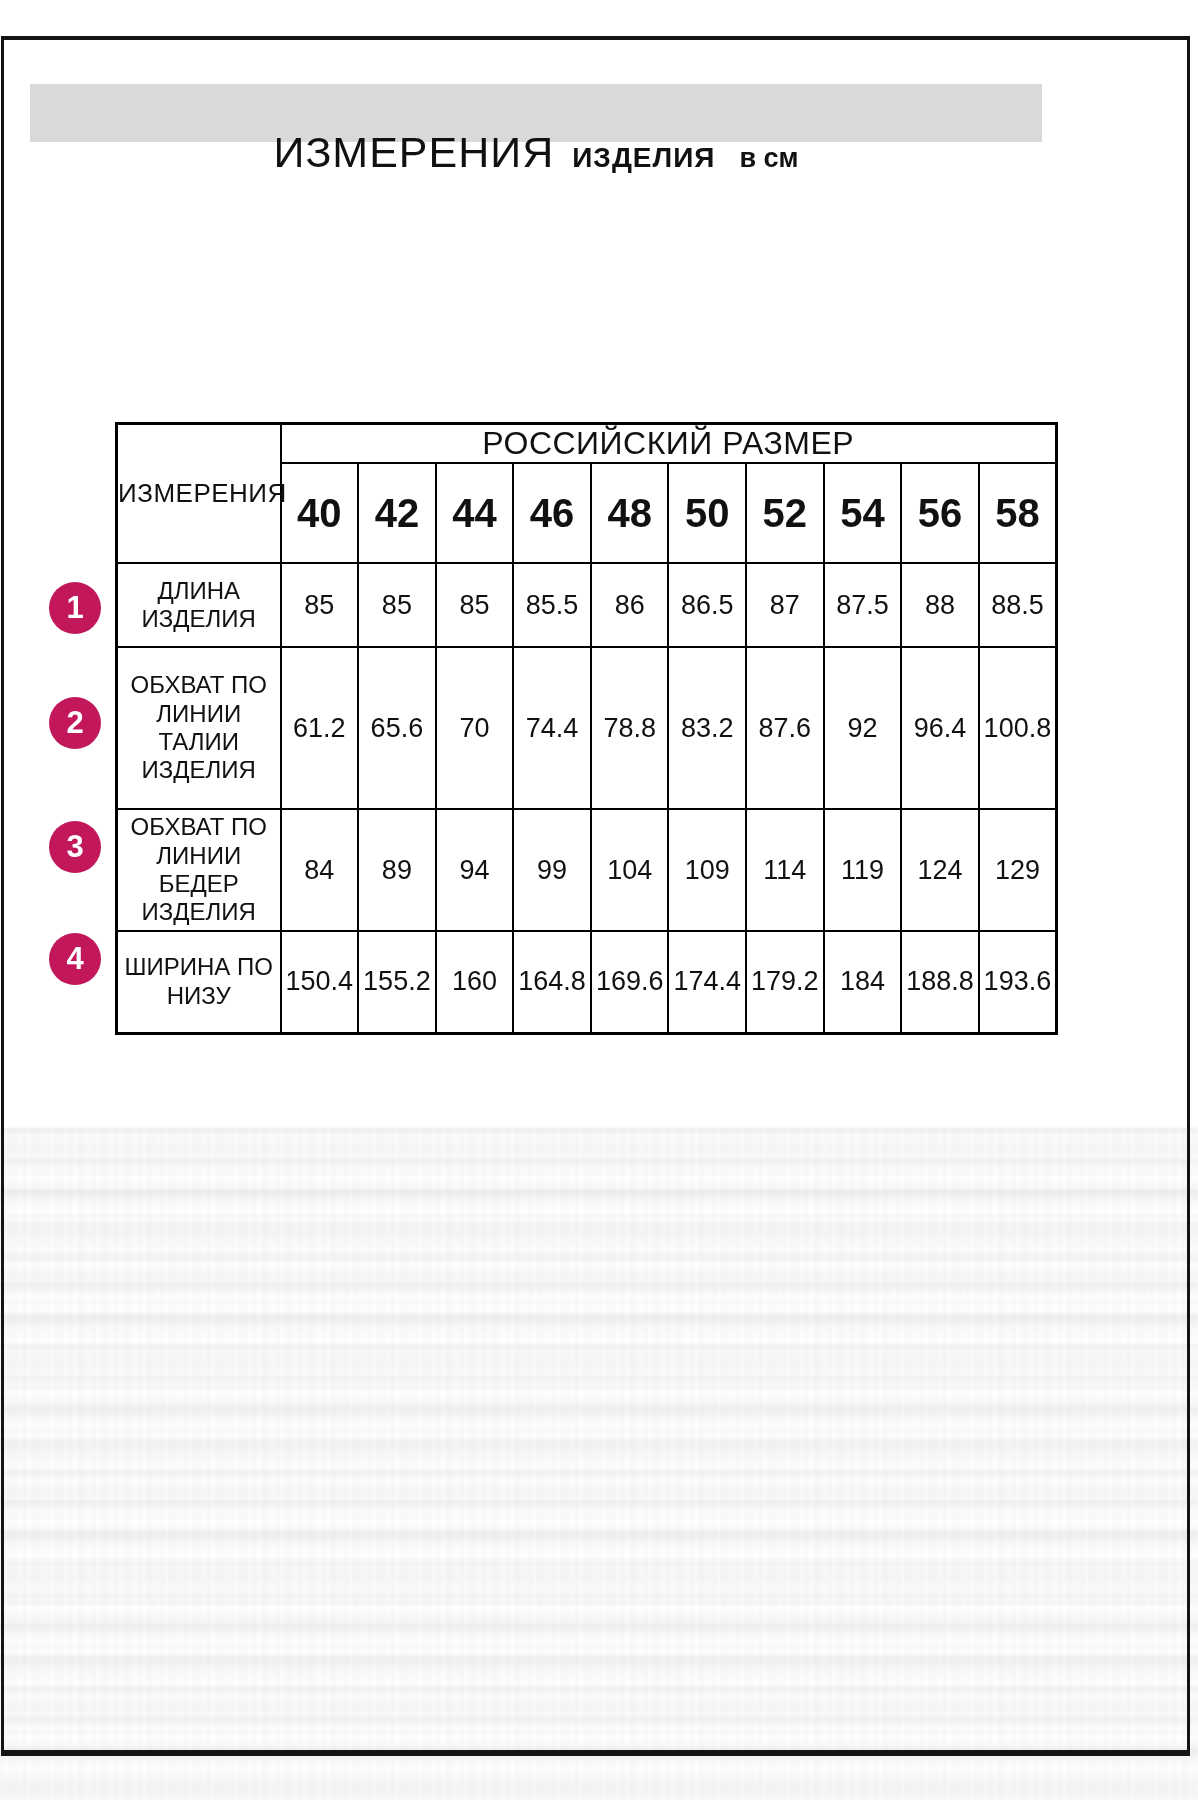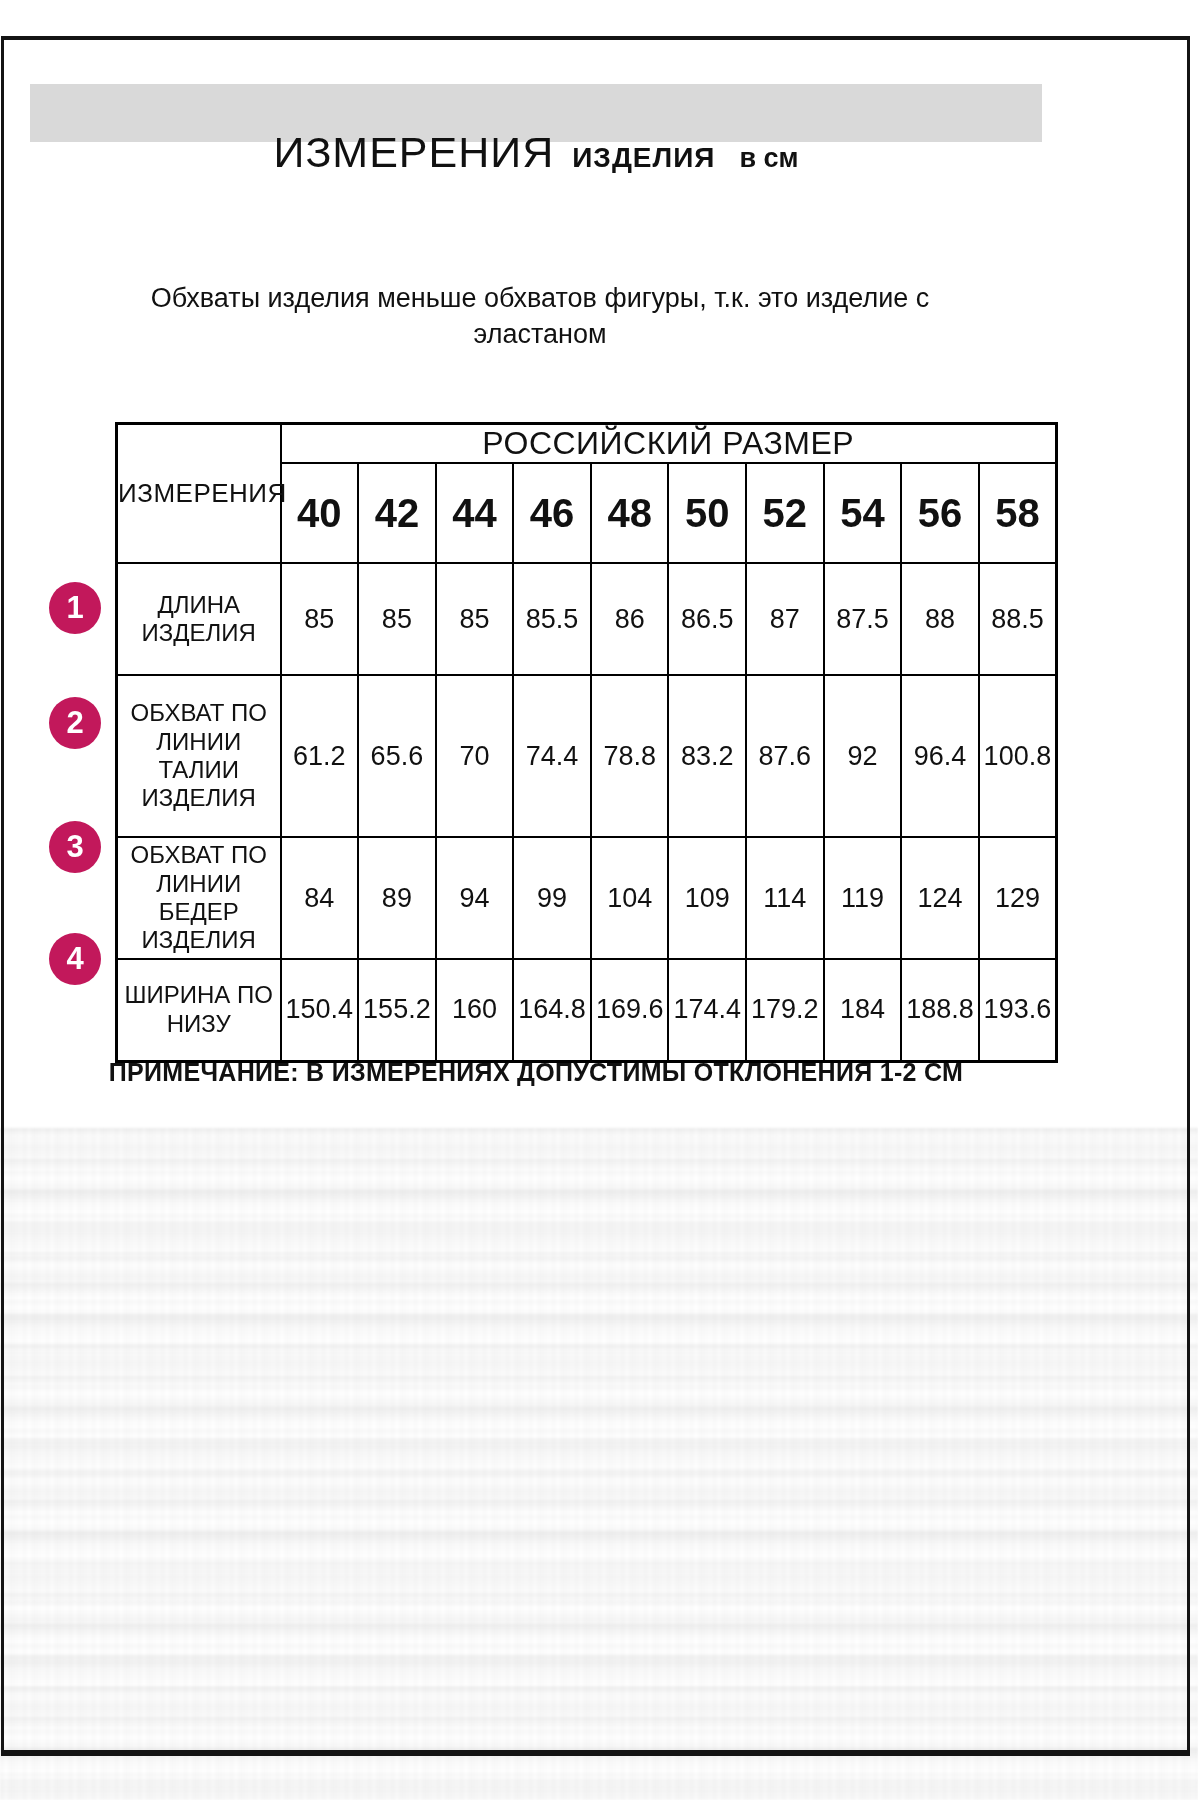--- a/index.html
+++ b/index.html
@@ -46,21 +46,21 @@
   table.sizes{
     position:absolute;left:115px;top:422px;width:940px;
     border-collapse:collapse;table-layout:fixed;
     border:3px solid #000;
   }
   table.sizes td{border:2px solid #000;text-align:center;vertical-align:middle;padding:0;}
   col.c-label{width:164px;}
   col.c-size{width:77.6px;}
   tr.r-group{height:34px;}
   tr.r-sizes{height:100px;padding-left:44px;}
-  tr.rd1{height:112px;}
+  tr.rd1{height:84px;}
   tr.rd2{height:162px;}
   tr.rd3{height:122px;}
   tr.rd4{height:102px;}
   td.corner{font-size:26px;letter-spacing:0.5px;}
   td.group{font-size:32px;letter-spacing:0.5px;}
   td.size{font-size:40px;font-weight:700;border-bottom:3px solid #000;}
   td.rowlabel{font-size:24px;line-height:1.18;padding:0 11px;}
   td.val{font-size:27px;}
   .marker{
     position:absolute;left:49px;width:52px;height:52px;border-radius:50%;
@@ -88,21 +88,20 @@
 
     <div class="title-bar" style="background: rgb(217, 217, 217);">
       <div class="inner">
         <span class="t-main">ИЗМЕРЕНИЯ</span>
         <span class="t-sec">ИЗДЕЛИЯ</span>
         <span class="t-unit">в см</span>
       </div>
     </div>
 
 
-    <p class="para p2">Обхваты изделия меньше обхватов фигуры, т.к. это изделие с эластаном</p>
 
     <div class="marker m1" style="background: rgb(194, 24, 91);">1</div>
     <div class="marker m2" style="background: rgb(194, 24, 91);">2</div>
     <div class="marker m3" style="background: rgb(194, 24, 91);">3</div>
     <div class="marker m4" style="background: rgb(194, 24, 91);">4</div>
 
     <table class="sizes">
       <colgroup>
         <col class="c-label">
         <col class="c-size">
@@ -181,16 +180,15 @@
           <td class="val">169.6</td>
           <td class="val">174.4</td>
           <td class="val">179.2</td>
           <td class="val">184</td>
           <td class="val">188.8</td>
           <td class="val">193.6</td>
         </tr>
       </tbody>
     </table>
 
-    <div class="note">ПРИМЕЧАНИЕ: В ИЗМЕРЕНИЯХ ДОПУСТИМЫ ОТКЛОНЕНИЯ 1-2 СМ</div>
 
   </div>
 </div>
 
 </body></html>

